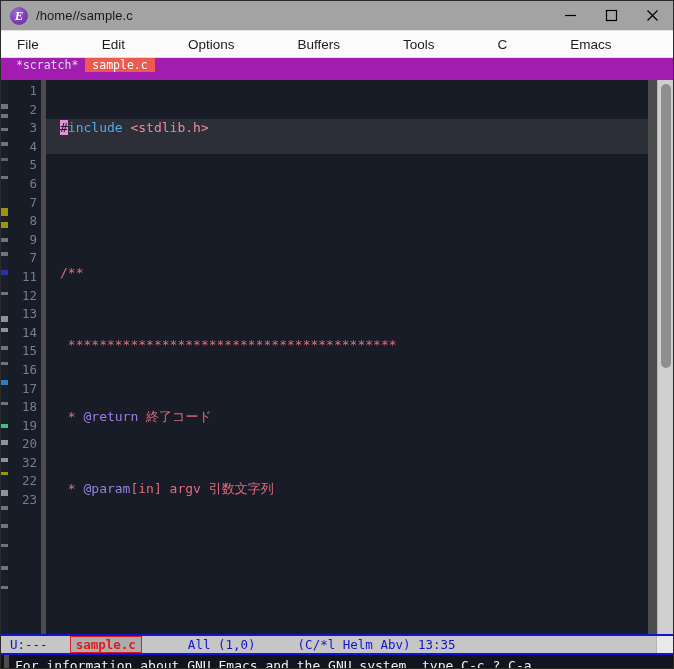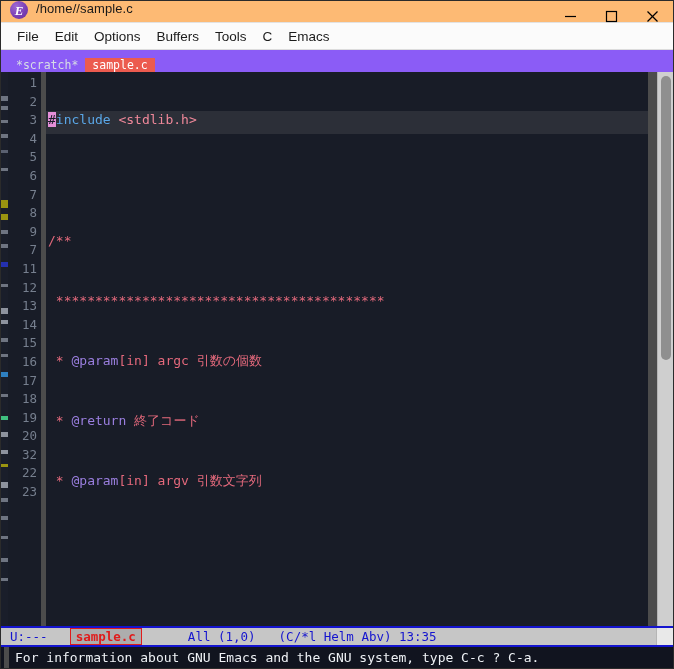--- a/index.html
+++ b/index.html
@@ -18,23 +18,24 @@
     width: 674px;
     height: 669px;
     background: #11141f;
     overflow: hidden;
     box-sizing: border-box;
     border: 1px solid #2b2b2b;
   }
 
   
   .titlebar {
-    height: 22px;
-    background: #fdba74;
-    display: flex;
+    height: 30px;
+    background: #a3a3a3;
+    display: flex;
+    align-items: center;
     border-bottom: 1px solid #e2e2e2;
     box-sizing: border-box;
   }
   .app-logo {
     width: 18px;
     height: 18px;
     margin-left: 9px;
     margin-right: 8px;
     border-radius: 50%;
     background: radial-gradient(circle at 35% 30%, #a06bd4 0%, #7b3fb5 55%, #66309c 100%);
@@ -83,34 +84,35 @@
 
   
   .menubar {
     height: 27px;
     background: #fbfbfb;
     display: flex;
     align-items: center;
     padding-left: 8px;
     box-sizing: border-box;
     border-bottom: 1px solid #dcdcdc;
+    gap: 47px;
   }
   .menu-item {
     font-size: 13.5px;
     color: #1c1c1c;
     padding: 2px 8px;
     white-space: nowrap;
   }
 
   
   .tabbar {
     height: 22px;
-    background: #8b5cf6;
-    display: flex;
-    align-items: flex-end;
+    background: #a21caf;
+    display: flex;
+    align-items: flex-start;
     padding-left: 8px;
     box-sizing: border-box;
     font-family: "DejaVu Sans Mono", monospace;
   }
   .tab {
     display: flex;
     align-items: center;
     padding: 0 7px;
     font-size: 11.5px;
     color: #d6dde5;
@@ -165,21 +167,21 @@
     padding-top: 2px;
     box-sizing: border-box;
     font-family: "DejaVu Sans Mono", monospace;
     font-size: 13px;
     line-height: 18.6px;
     color: #c8cdd6;
     white-space: pre;
     overflow: hidden;
     position: relative;
   }
-  .code .ln { padding-left: 2px; height: 23px; }
+  .code .ln { padding-left: 14px; height: 35px; }
   .code .ln.current { background: #2c2f38; }
 
   .t-pre    { color: #5aa7e8; }   
   .t-hdr    { color: #f0889a; }   
   .t-cmt    { color: #e4697c; }   
   .t-doc    { color: #9b7fe0; }   
   .t-docb   { color: #e4697c; }
   .cursor {
     background: #e58fd8;
     color: #181c27;
@@ -229,21 +231,21 @@
     background: #adadad;
     border: 1px solid #e01b1b;
     color: #e01b1b;
     font-weight: bold;
     padding: 0 5px;
     margin-left: 22px;
     margin-right: 6px;
     box-sizing: border-box;
   }
   .ml-pos { margin-left: 40px; }
-  .ml-minor { margin-left: 23px; }
+  .ml-minor { margin-left: 42px; }
   .ml-scrollcap {
     margin-left: auto;
     width: 16px;
     height: 17px;
     background: #e9e9e9;
     border-left: 1px solid #b5b5b5;
     flex: none;
   }
 
   
@@ -369,21 +371,20 @@
       <div>23</div>
     </div>
 
     <div class="fringe"></div>
 
     <div class="code">
       <div class="ln current"><span class="cursor">#</span><span class="t-pre">include</span> <span class="t-hdr">&lt;stdlib.h&gt;</span></div>
       <div class="ln"></div>
       <div class="ln"><span class="t-cmt">/**</span></div>
       <div class="ln"><span class="t-cmt"> ******************************************</span></div>
-      <div class="ln"><span class="t-cmt"> * </span><span class="t-doc">@param</span><span class="t-docb">[in]</span><span class="t-cmt"> argc 引数の個数</span></div>
       <div class="ln"><span class="t-cmt"> * </span><span class="t-doc">@return</span><span class="t-cmt"> 終了コード</span></div>
       <div class="ln"><span class="t-cmt"> * </span><span class="t-doc">@param</span><span class="t-docb">[in]</span><span class="t-cmt"> argv 引数文字列</span></div>
       
       
       
       
       
       
       
       

